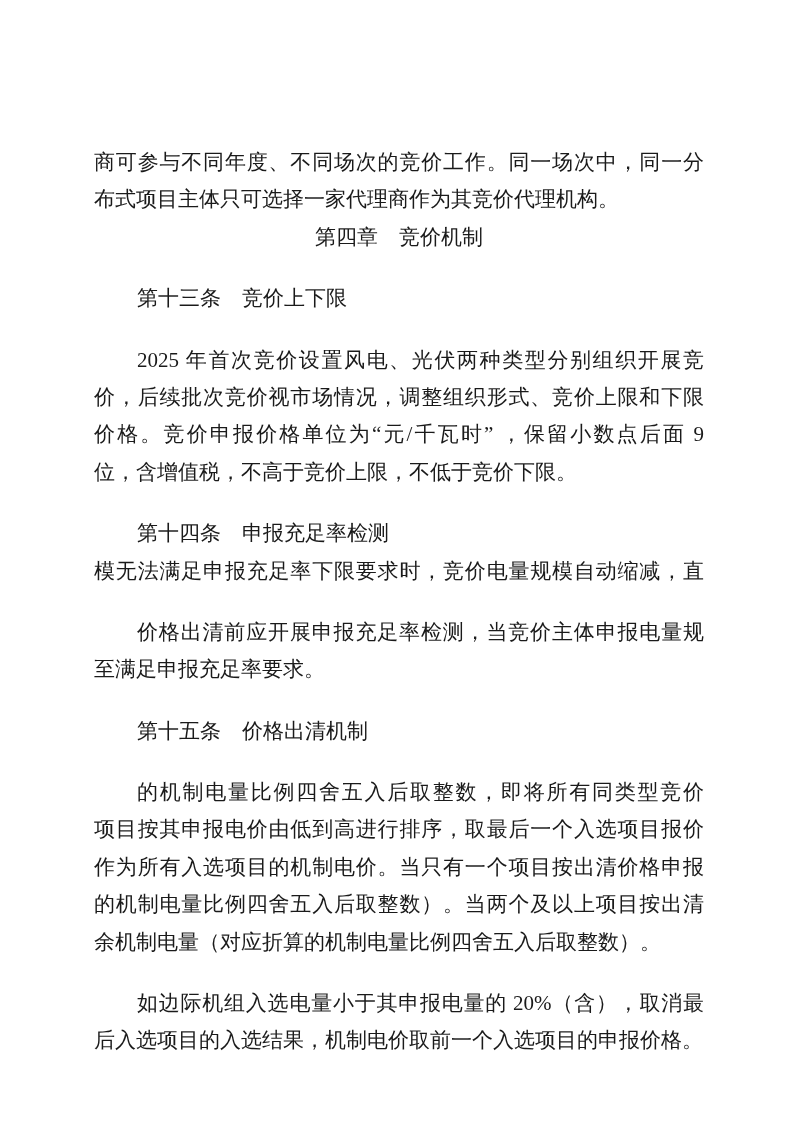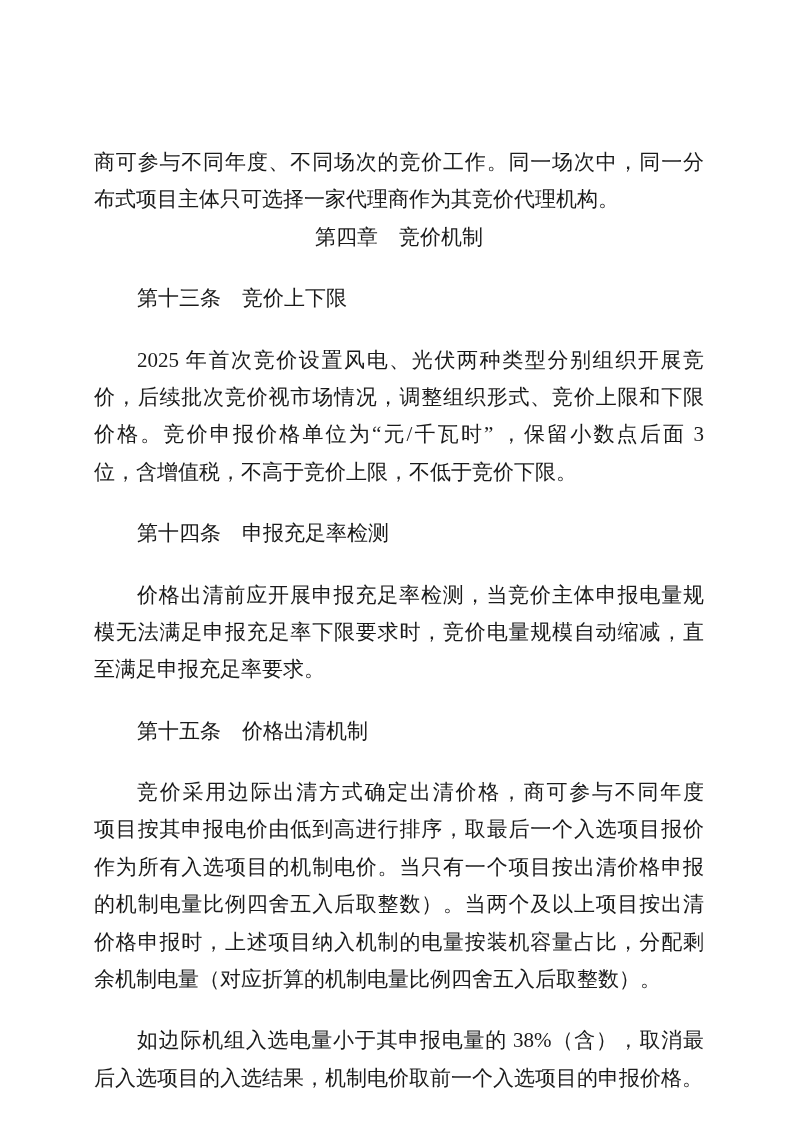--- a/index.html
+++ b/index.html
@@ -51,29 +51,28 @@
 <body>
 
 <div class="page">
   <div class="textblock">
       <div class="line fill">商可参与不同年度、不同场次的竞价工作。同一场次中，同一分</div>
       <div class="line end">布式项目主体只可选择一家代理商作为其竞价代理机构。</div>
       <div class="line chapter">第四章　竞价机制</div>
       <div class="line heading">第十三条　竞价上下限</div>
       <div class="line fill indent">2025 年首次竞价设置风电、光伏两种类型分别组织开展竞</div>
       <div class="line fill">价，后续批次竞价视市场情况，调整组织形式、竞价上限和下限</div>
-      <div class="line fill">价格。竞价申报价格单位为“元/千瓦时” ，保留小数点后面 3</div>
+      <div class="line fill">价格。竞价申报价格单位为“元/千瓦时” ，保留小数点后面 9</div>
       <div class="line end">位，含增值税，不高于竞价上限，不低于竞价下限。</div>
       <div class="line heading">第十四条　申报充足率检测</div>
+      <div class="line fill">模无法满足申报充足率下限要求时，竞价电量规模自动缩减，直</div>
       <div class="line fill indent">价格出清前应开展申报充足率检测，当竞价主体申报电量规</div>
-      <div class="line fill">模无法满足申报充足率下限要求时，竞价电量规模自动缩减，直</div>
       <div class="line end">至满足申报充足率要求。</div>
       <div class="line heading">第十五条　价格出清机制</div>
-      <div class="line fill indent">竞价采用边际出清方式确定出清价格，商可参与不同年度</div>
+      <div class="line fill indent">的机制电量比例四舍五入后取整数，即将所有同类型竞价</div>
       <div class="line fill">项目按其申报电价由低到高进行排序，取最后一个入选项目报价</div>
       <div class="line fill">作为所有入选项目的机制电价。当只有一个项目按出清价格申报</div>
       <div class="line fill">的机制电量比例四舍五入后取整数）。当两个及以上项目按出清</div>
-      <div class="line fill">价格申报时，上述项目纳入机制的电量按装机容量占比，分配剩</div>
       <div class="line end">余机制电量（对应折算的机制电量比例四舍五入后取整数）。</div>
-      <div class="line fill indent">如边际机组入选电量小于其申报电量的 38%（含），取消最</div>
+      <div class="line fill indent">如边际机组入选电量小于其申报电量的 20%（含），取消最</div>
       <div class="line end">后入选项目的入选结果，机制电价取前一个入选项目的申报价格。</div>
     </div>
 </div>
 
 </body></html>

